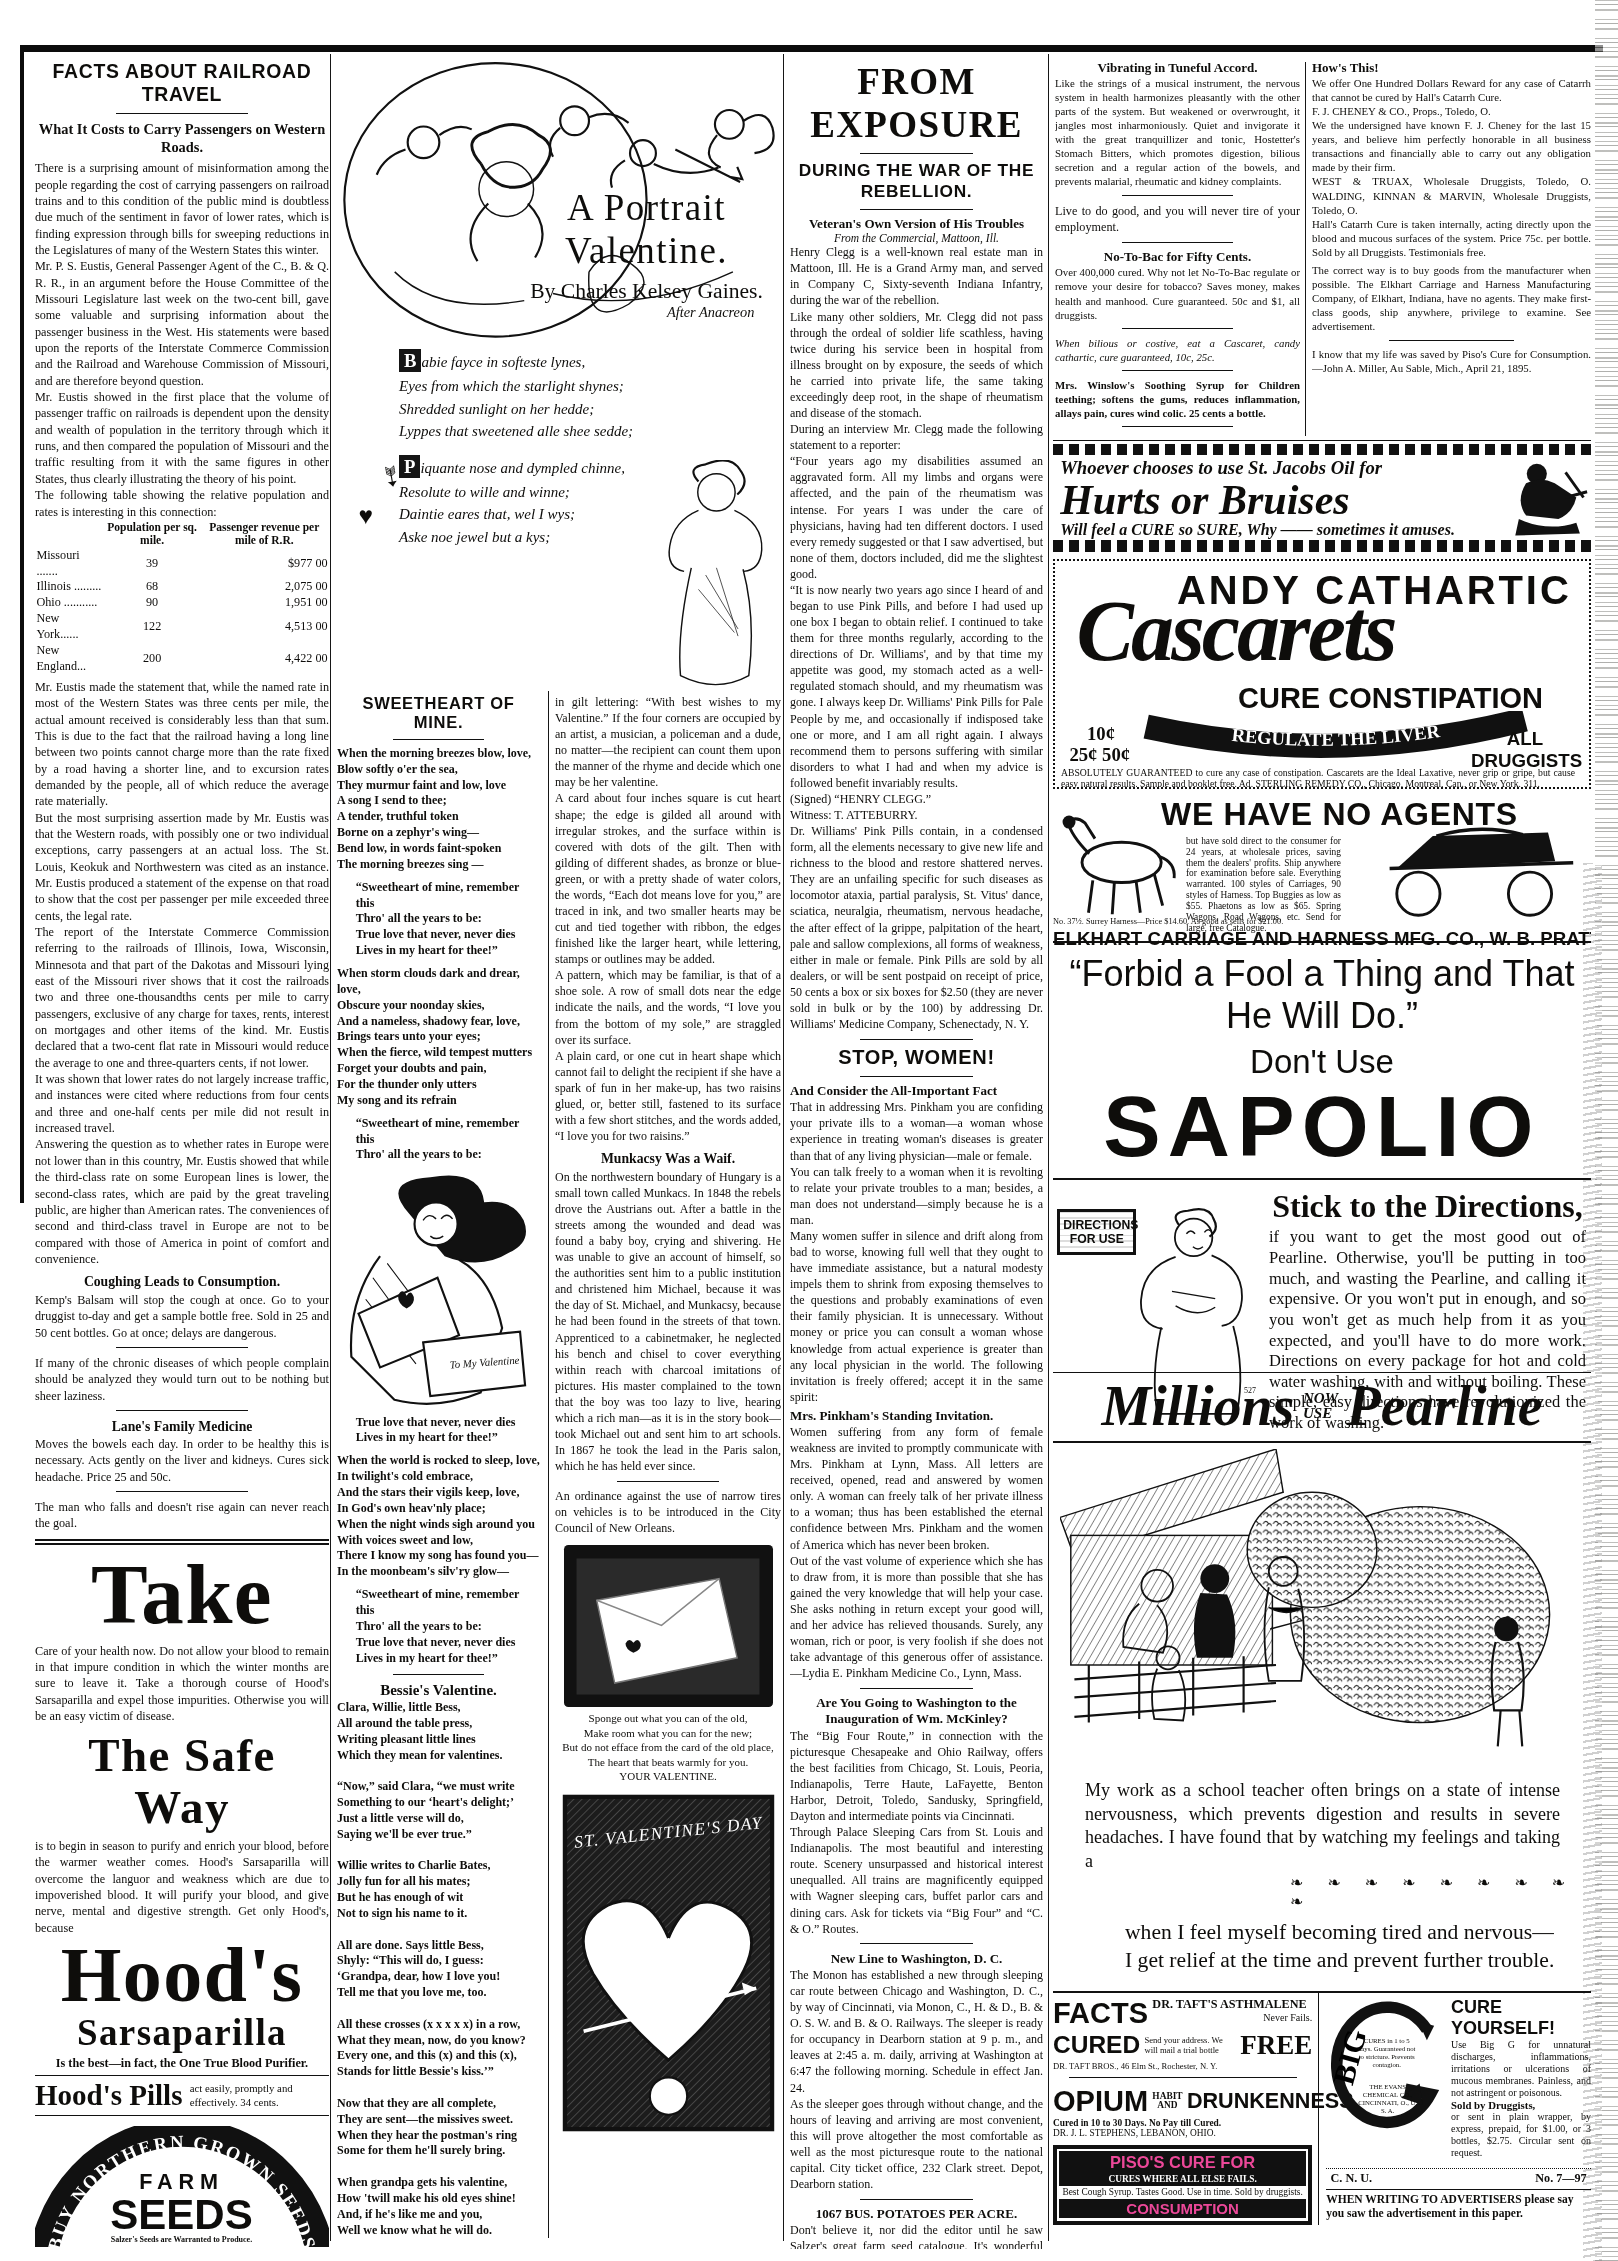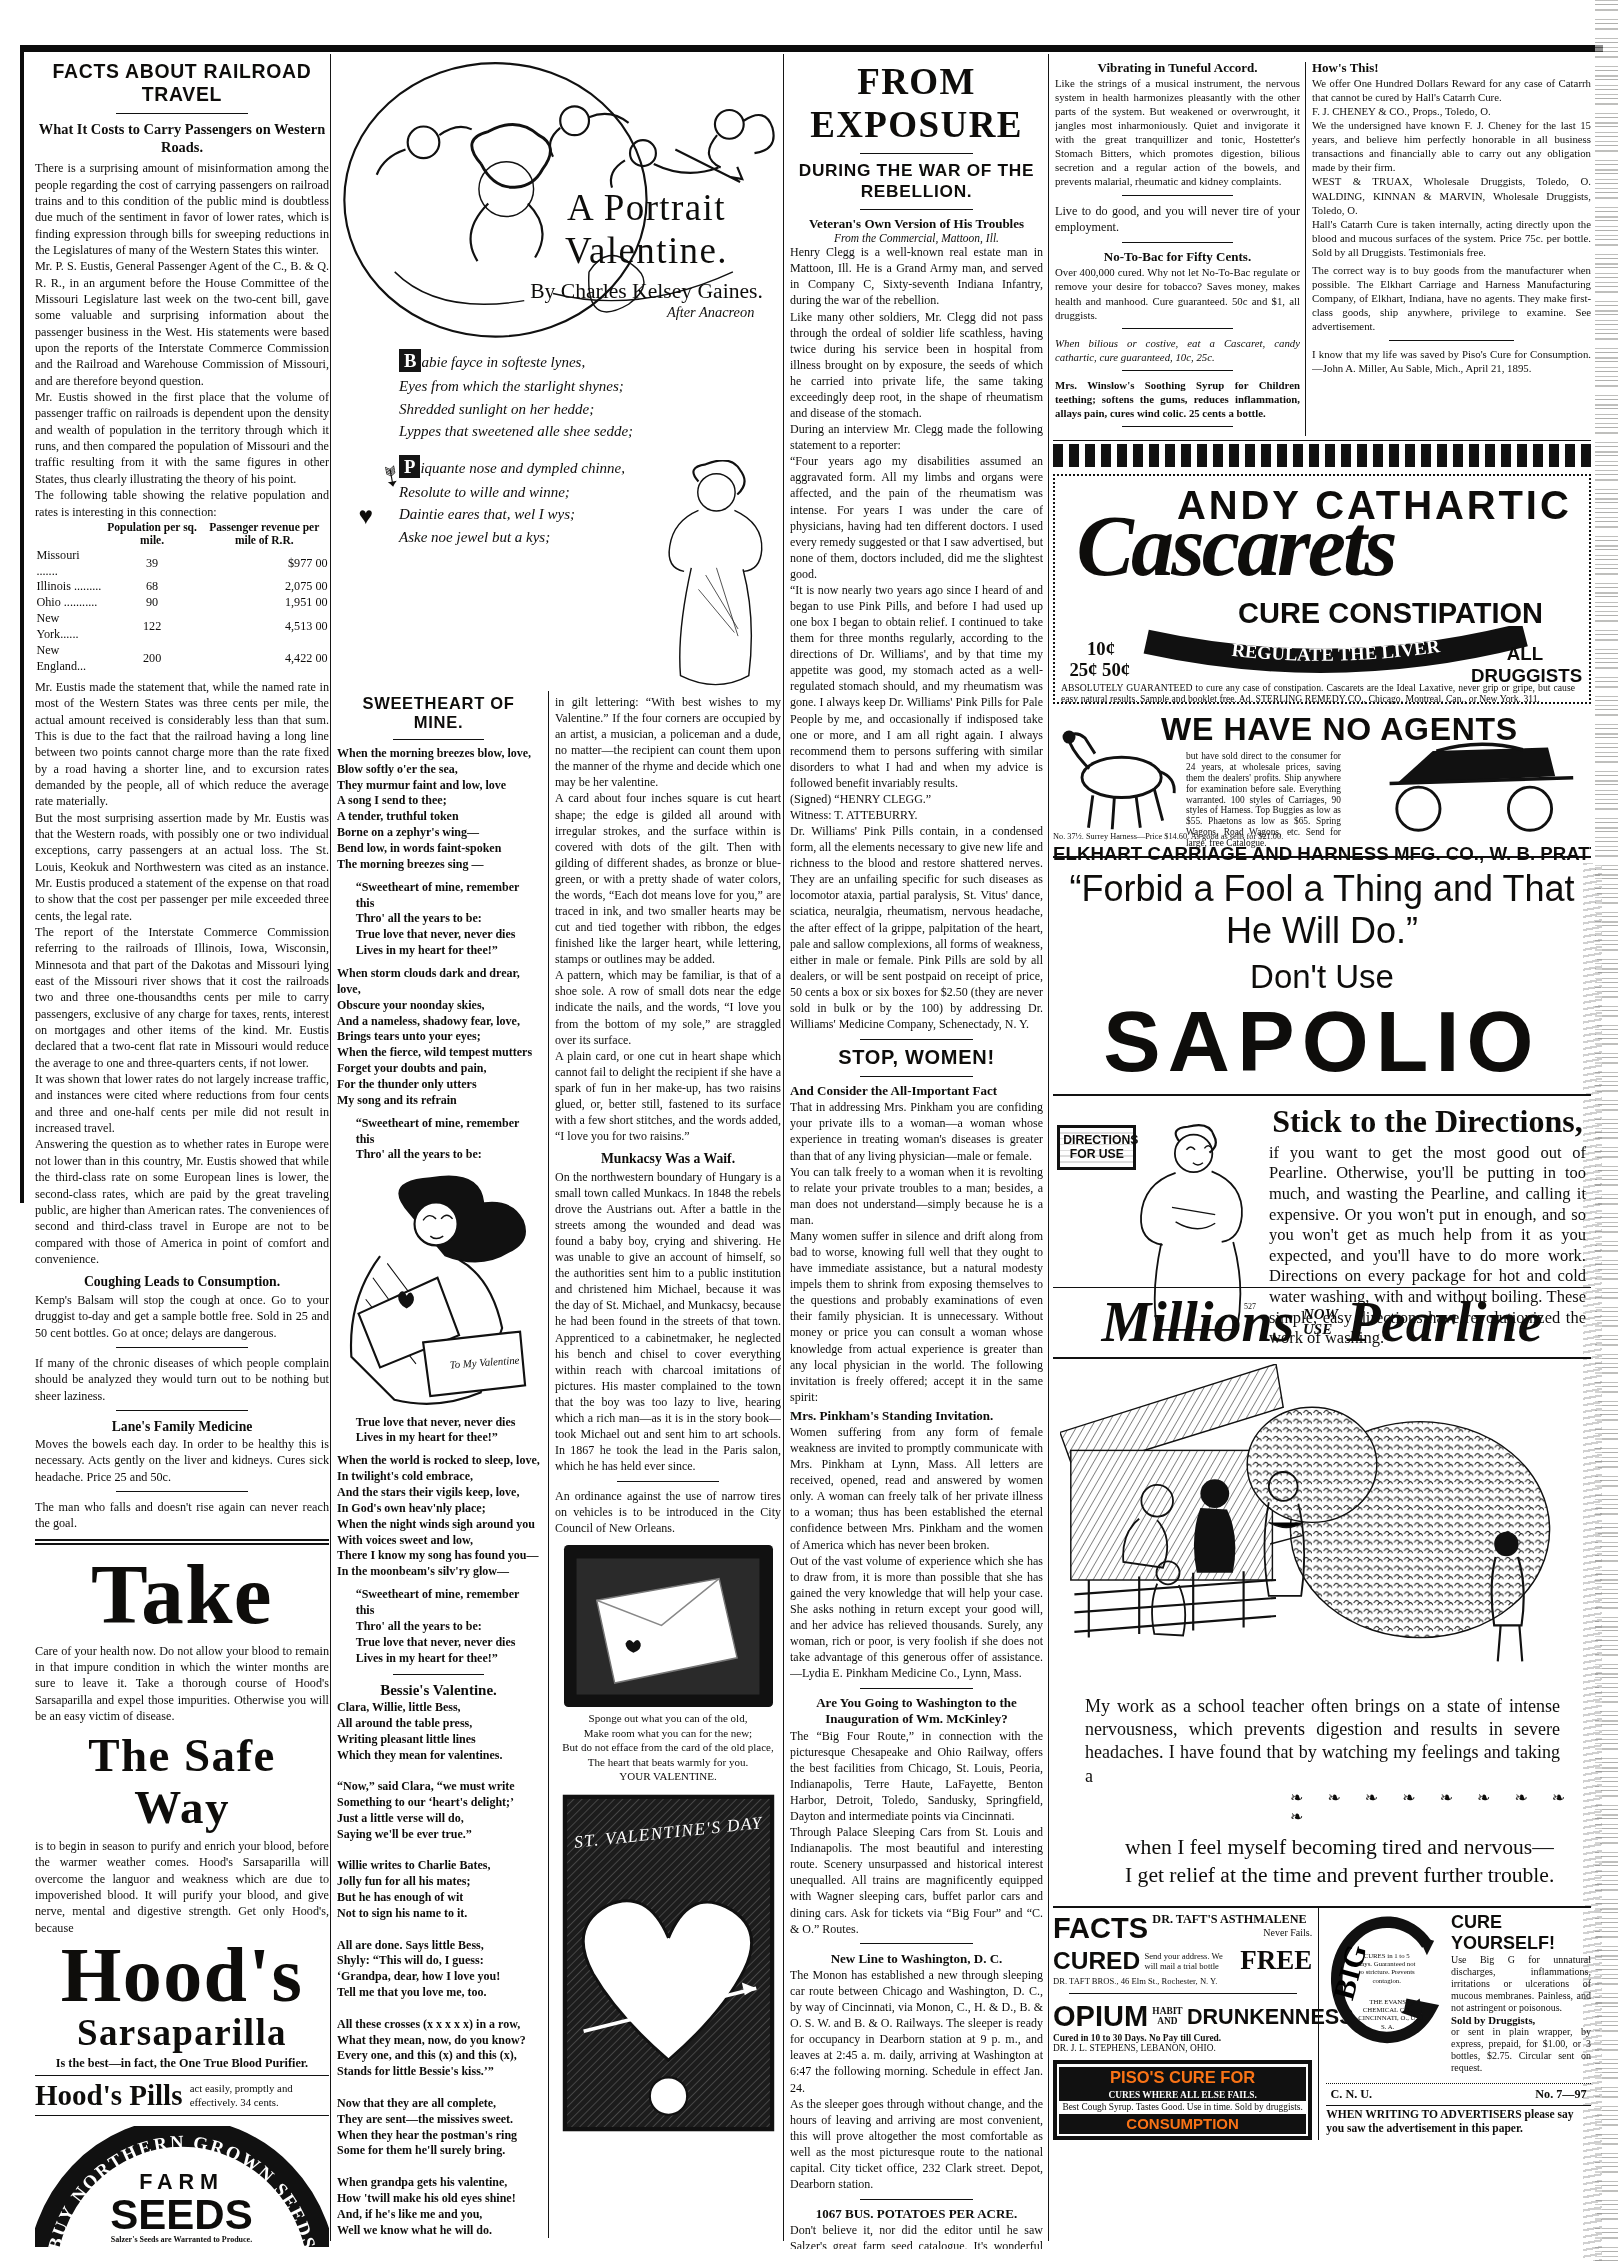--- a/index.html
+++ b/index.html
@@ -24,21 +24,21 @@
   .noise2   { position:absolute; right:17.3px; top:863px; width:18.7px; height:1398px; opacity:.35;
               background:repeating-linear-gradient(170deg,#777 0 2.2px,#fff 2.2px 6.5px); }
   table.stats { width:100%; border-collapse:collapse; font-size:12.2px; margin:1.4px 0 4.3px; }
   table.stats th { font-weight:bold; text-align:center; font-size:11.5px; line-height:1.15; vertical-align:bottom; }
   table.stats td { padding:0 1.4px; line-height:1.3; }
   table.stats td:nth-child(2){ text-align:center; } table.stats td:nth-child(3){ text-align:right; }
   .vpoem { font-style:italic; font-size:15px; line-height:1.5; margin:10px 0 0 62px; white-space:pre-line; }
   .vpoem::first-letter { background:#151515; color:#fff; padding:0.7px 5px 1.4px; font-style:normal; font-weight:bold; font-size:18.7px; }
   .swpoem { font-size:12px; line-height:1.32; white-space:pre-line; font-weight:bold; }
   .chorus { margin:7.2px 0 7.2px 18.7px; font-weight:bold; }
-  .blackband { background:#111; color:#f97316; text-align:center; font-family:"Liberation Sans",sans-serif; font-weight:bold; }
+  .blackband { background:#111; color:#ec4899; text-align:center; font-family:"Liberation Sans",sans-serif; font-weight:bold; }
   .jagged { height:11.5px; background:repeating-linear-gradient(90deg,#111 0 10px,#fff 10px 16px); }
   svg text { font-family:"Liberation Serif",serif; }
   .dingbats { letter-spacing:10px; font-size:16px; }
 </style>
 </head>
 <body>
 
 <div class="page">
   <div class="toprule"></div>
   <div class="leftline"></div>
@@ -394,20 +394,33 @@
 Hall's Catarrh Cure is taken internally, acting directly upon the blood and mucous surfaces of the system.  Price 75c. per bottle.  Sold by all Druggists.  Testimonials free.</div>
     <div class="body sm" style="margin-top:4.3px;">The correct way is to buy goods from the manufacturer when possible.  The Elkhart Carriage and Harness Manufacturing Company, of Elkhart, Indiana, have no agents.  They make first-class goods, ship anywhere, privilege to examine.  See advertisement.</div>
     <hr class="sep">
     <div class="body sm">I know that my life was saved by Piso's Cure for Consumption.—John A. Miller, Au Sable, Mich., April 21, 1895.</div>
   </div>
 
   <div class="col" style="left:1053px; top:440px; width:538px; height:1799px;">
 
     <div style="position:relative; border-top:1.4px solid #111; padding:2.9px 0 0;">
       <div class="jagged"></div>
+      <div style="display:flex; align-items:center;">
+        <div style="flex:1; padding:1.4px 7.2px;">
+          <div style="font-style:italic; font-weight:bold; font-size:18.7px;">Whoever chooses to use St. Jacobs Oil for</div>
+          <div style="font-weight:bold; font-size:42px; font-style:italic; line-height:1;">Hurts or Bruises</div>
+          <div style="font-style:italic; font-weight:bold; font-size:16px;">Will feel a CURE so SURE, Why —— sometimes it amuses.</div>
+        </div>
+        <svg width="94" height="79" viewBox="0 0 130 110">
+          <circle cx="55" cy="22" r="14" fill="#111"></circle>
+          <path d="M40 35 q-15 25 0 45 l45 5 q20 -8 25 -30 l-30 -20 q-20 -10 -40 0" fill="#111"></path>
+          <path d="M30 85 q40 18 80 5 l5 15 l-90 3 z" fill="#111"></path>
+          <path d="M95 20 l25 35 M95 55 l30 -8" stroke="#111" stroke-width="4"></path>
+        </svg>
+      </div>
       <div class="jagged"></div>
     </div>
 
     <div style="position:relative; border:2.9px dotted #111; margin-top:7.2px; padding:5.8px 8.6px 2.9px; height:230px;">
       <div style="position:absolute; left:122px; top:7.2px; font-family:'Liberation Sans',sans-serif; font-weight:bold; font-size:40px; letter-spacing:2.9px;">ANDY CATHARTIC</div>
       <div style="position:absolute; left:21.6px; top:20px; font-size:86px; font-style:italic; font-weight:bold; letter-spacing:-2.9px;">Cascarets</div>
       <div style="position:absolute; left:183px; top:121px; font-family:'Liberation Sans',sans-serif; font-weight:bold; font-size:29px;">CURE CONSTIPATION</div>
       <svg width="403" height="50" viewBox="0 0 560 70" style="position:absolute; left:79px; top:150px;">
         <defs>
             <path id="swoosh" d="M15 22 Q280 80 545 12"></path>

